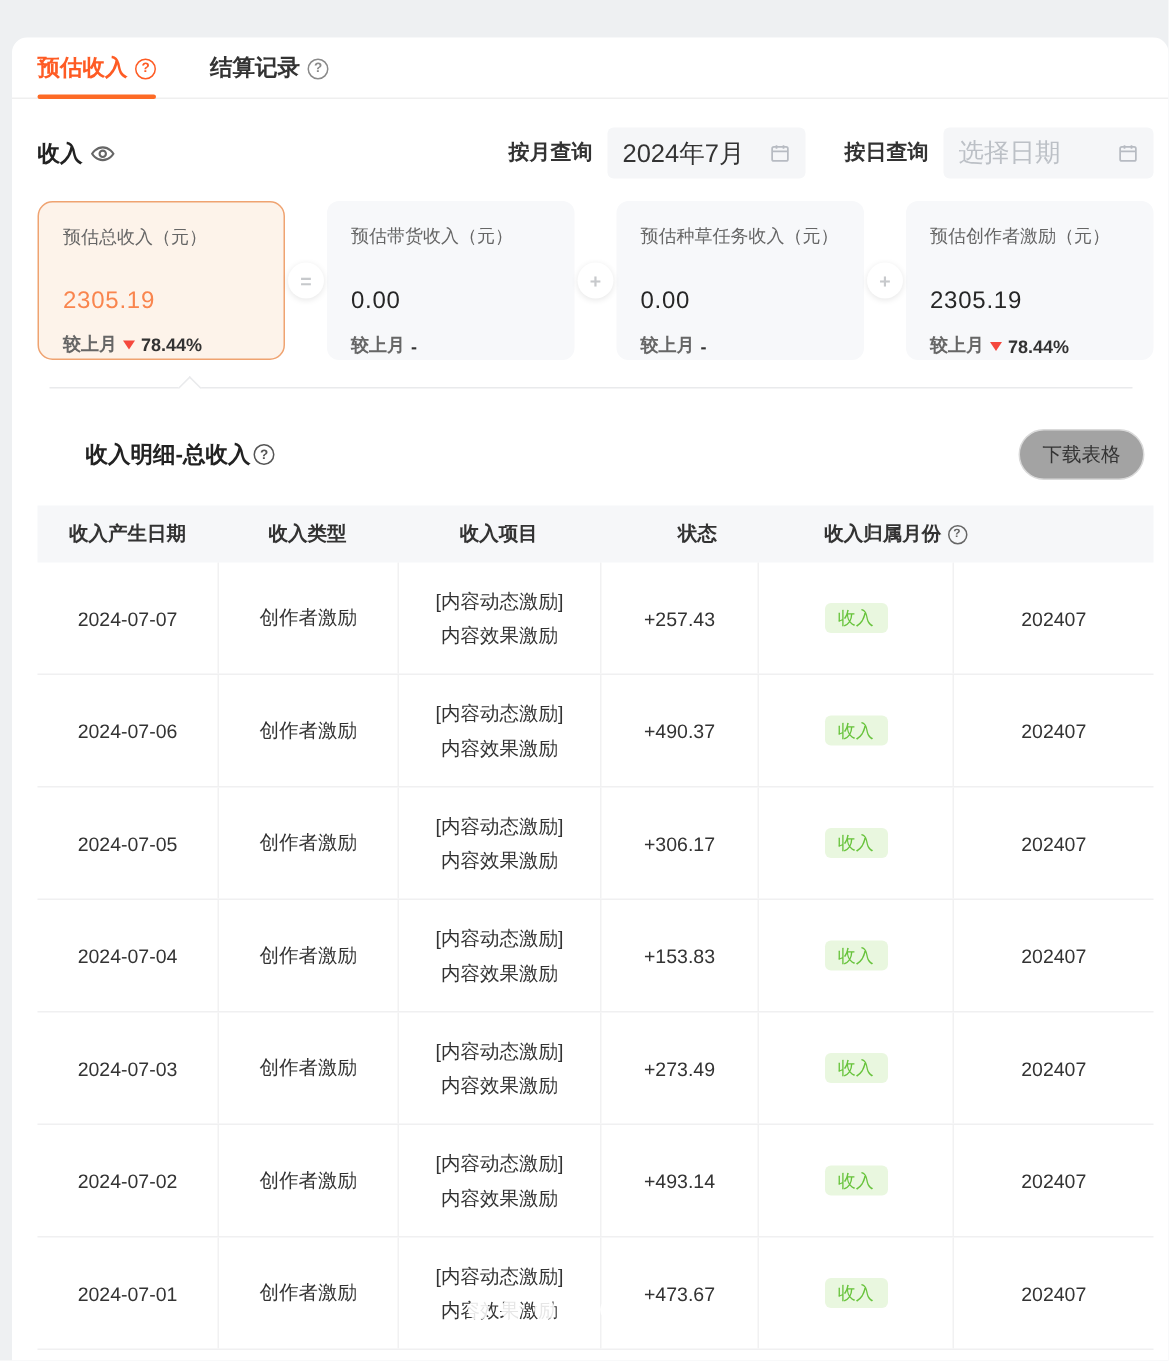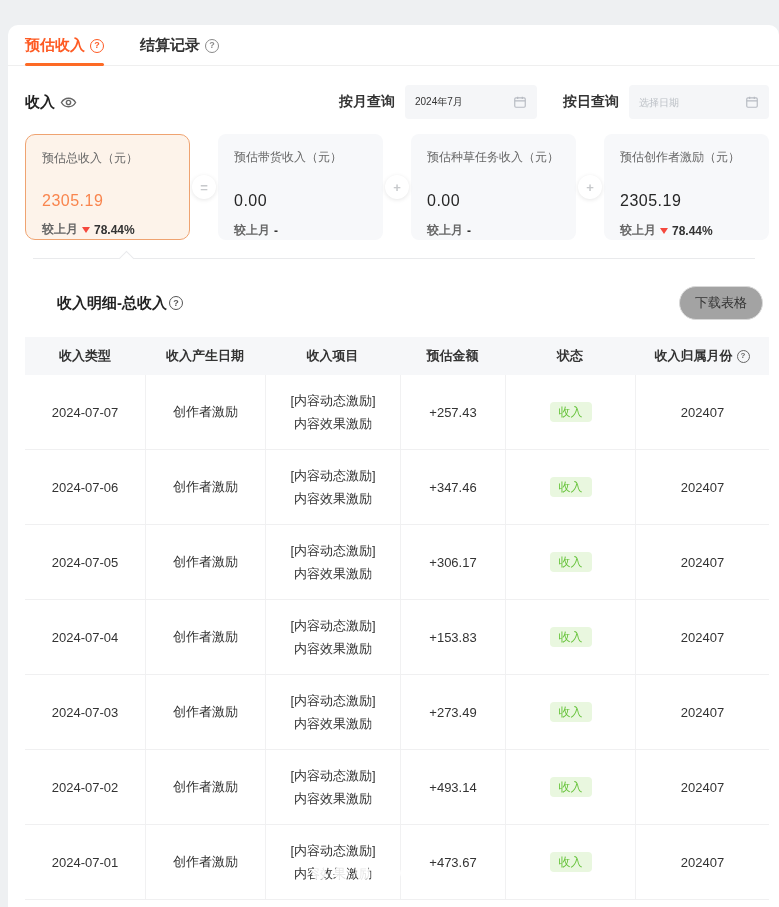--- a/index.html
+++ b/index.html
@@ -56,21 +56,21 @@
   }
   .toolbar .spacer { flex: 1; }
   .query-label { font-size: 14px; font-weight: 600; color: #333; margin-right: 10px; white-space: nowrap; }
   .date-input {
     display: inline-flex; align-items: center;
     background: #f5f6f8; border-radius: 4px; border: none;
     height: 34px; padding: 0 10px;
   }
   .date-input input {
     border: none; background: transparent; outline: none;
-    font-family: inherit; font-size: 10px; color: #333; width: 96px;
+    font-family: inherit; font-size: 17px; color: #333; width: 96px;
   }
   .date-input input::placeholder { color: #bcc0c6; }
   .date-input.month { width: 132px; margin-right: 26px; }
   .date-input.day   { width: 140px; }
 
   
   .cards {
     display: flex; align-items: center;
     margin-top: 15px; height: 106px;
   }
@@ -265,24 +265,23 @@
     <div class="section-head">
       <span class="section-title">
         <span>收入明细-总收入</span>
         <span class="help">?</span>
       </span>
       <button class="download-btn">下载表格</button>
     </div>
 
     <div class="table">
       <div class="trow thead">
+        <div class="cell c1">收入产生日期</div>
         <div class="cell c2">收入类型</div>
-        <div class="cell c1">收入产生日期</div>
         <div class="cell c3">收入项目</div>
-        <div class="cell c4">预估金额</div>
         <div class="cell c5">状态</div>
         <div class="cell c6">
           <span>收入归属月份</span>
           <span class="help">?</span>
         </div>
       </div>
       <div id="table-body">
   <div class="trow tbody-row">
     <div class="cell c1">2024-07-07</div>
     <div class="cell c2">创作者激励</div>
@@ -297,21 +296,21 @@
     <div class="cell c6">202407</div>
   </div>
 
   <div class="trow tbody-row">
     <div class="cell c1">2024-07-06</div>
     <div class="cell c2">创作者激励</div>
     <div class="cell c3">
       <span class="proj-line">[内容动态激励]</span>
       <span class="proj-line">内容效果激励</span>
     </div>
-    <div class="cell c4">+347.46</div>
+    <div class="cell c4">+490.37</div>
     <div class="cell c5">
       <span class="badge">收入</span>
     </div>
     <div class="cell c6">202407</div>
   </div>
 
   <div class="trow tbody-row">
     <div class="cell c1">2024-07-05</div>
     <div class="cell c2">创作者激励</div>
     <div class="cell c3">

